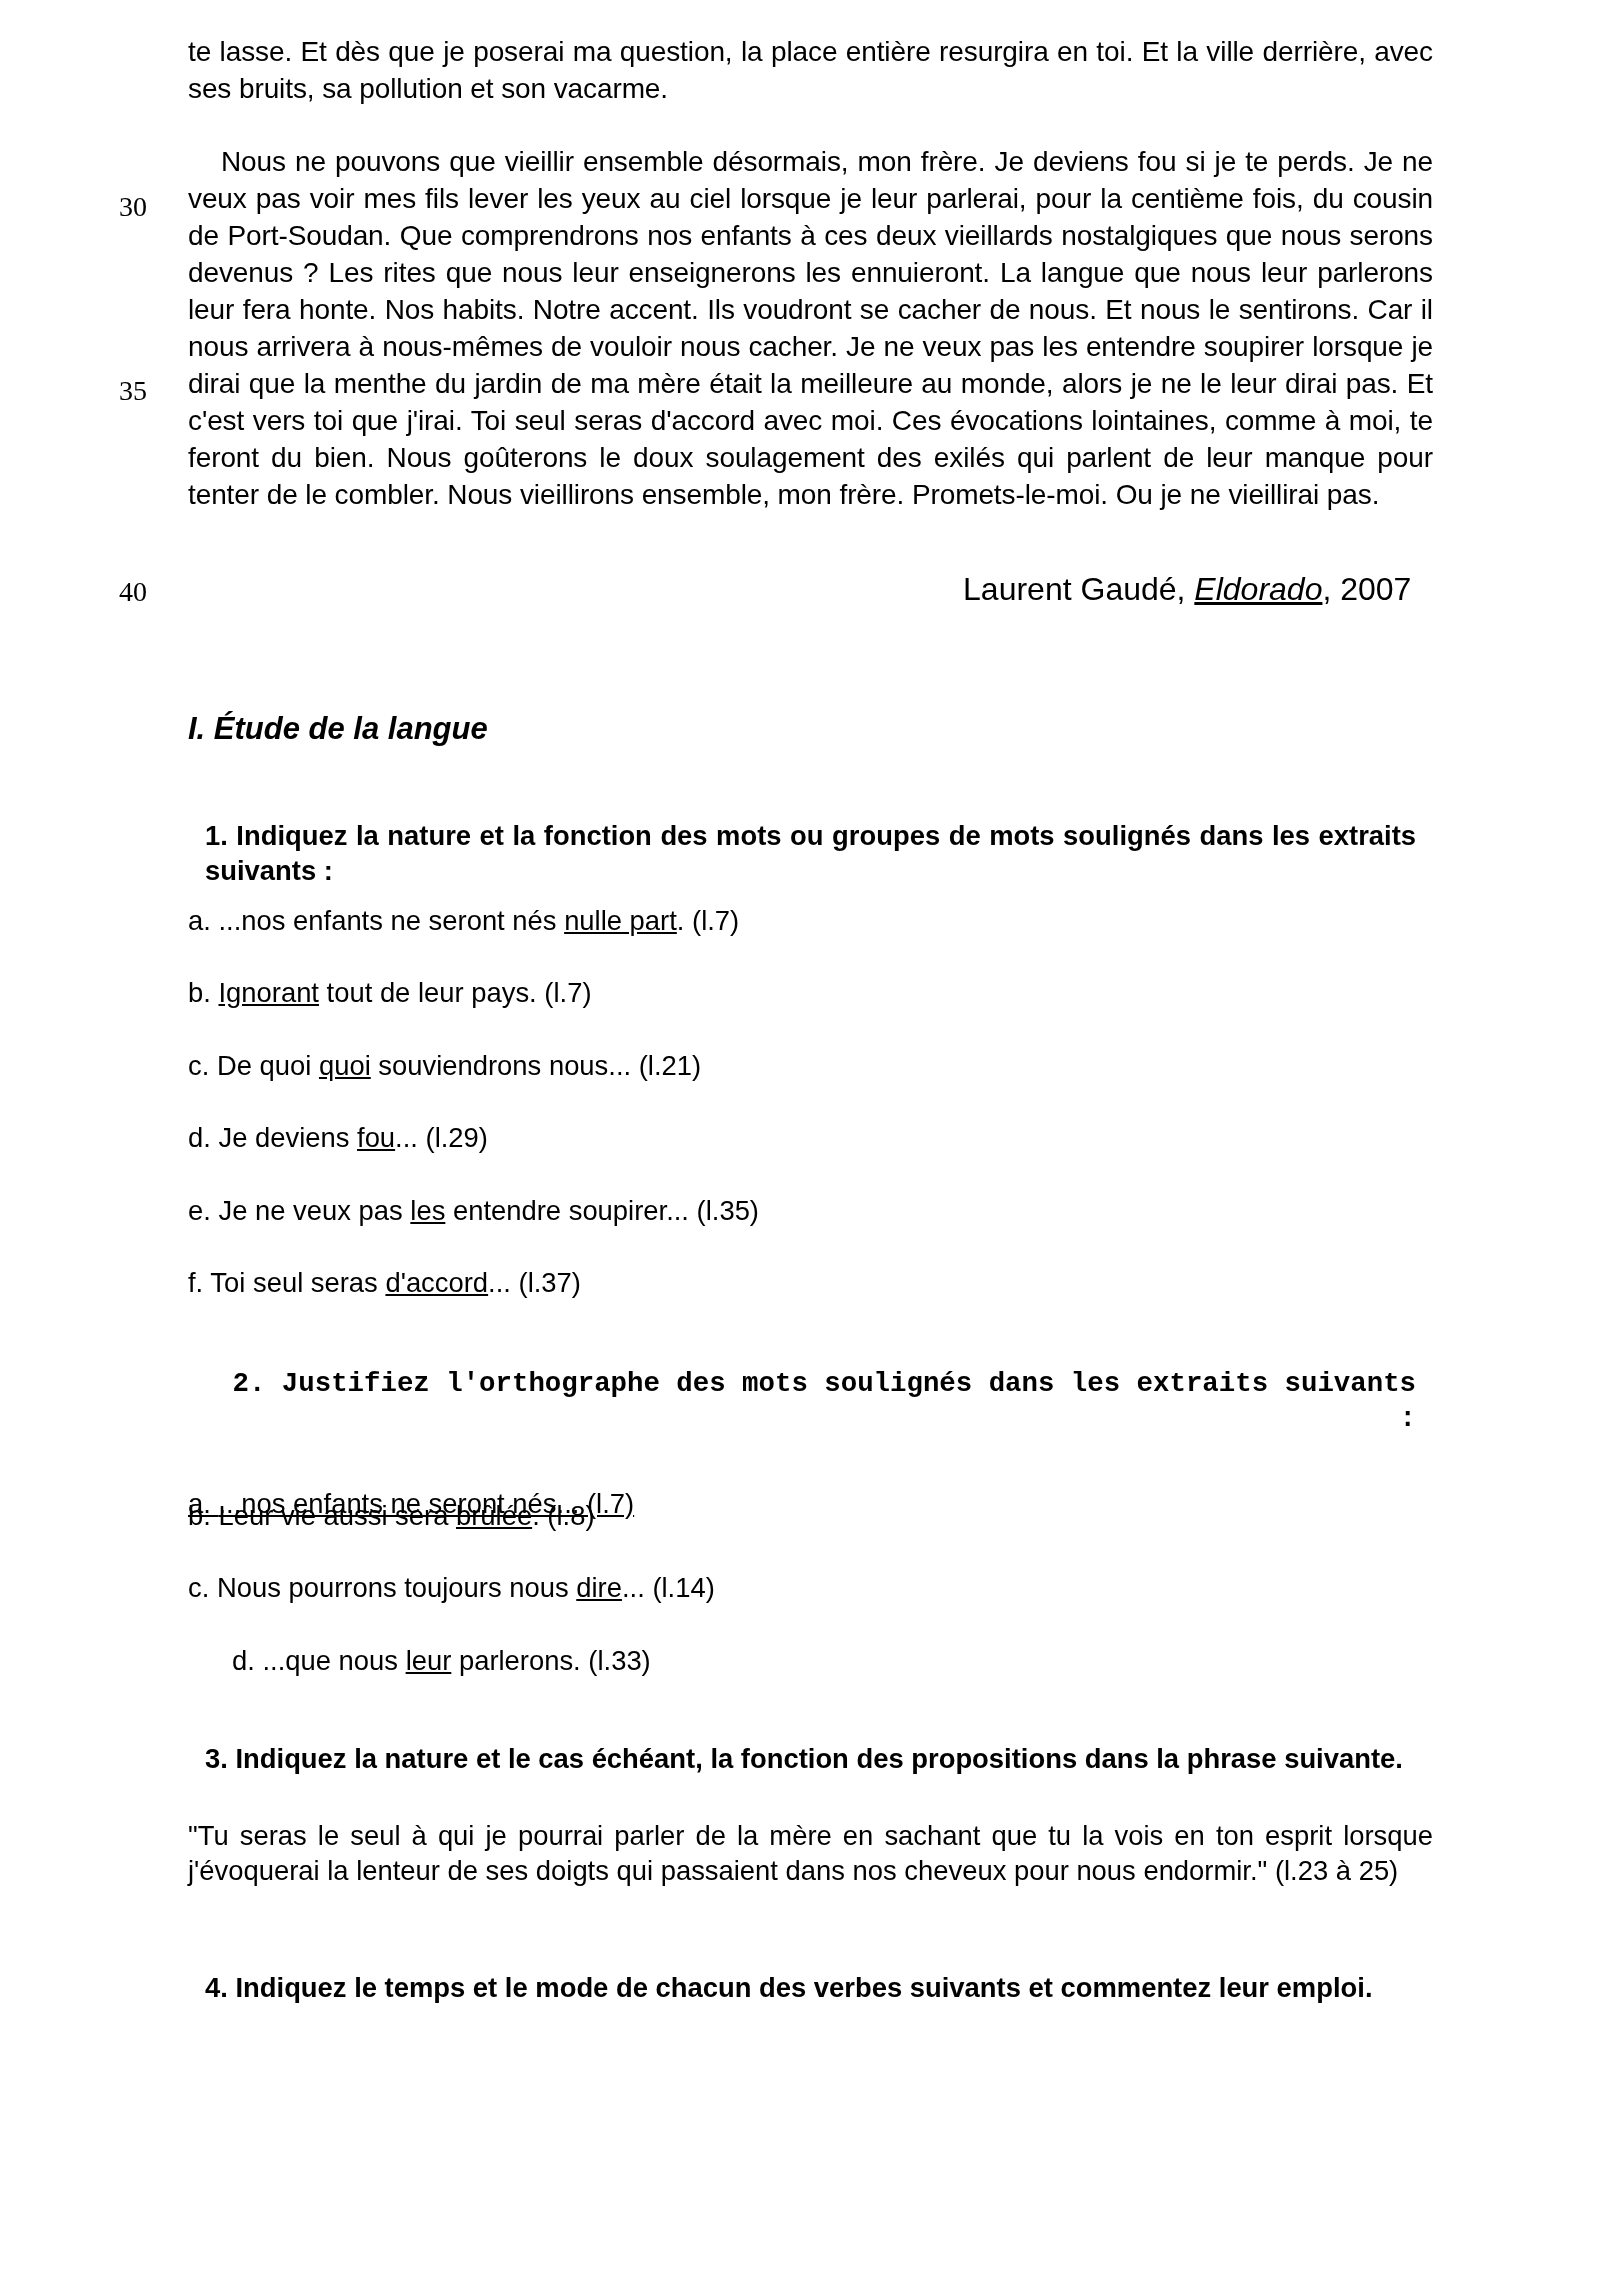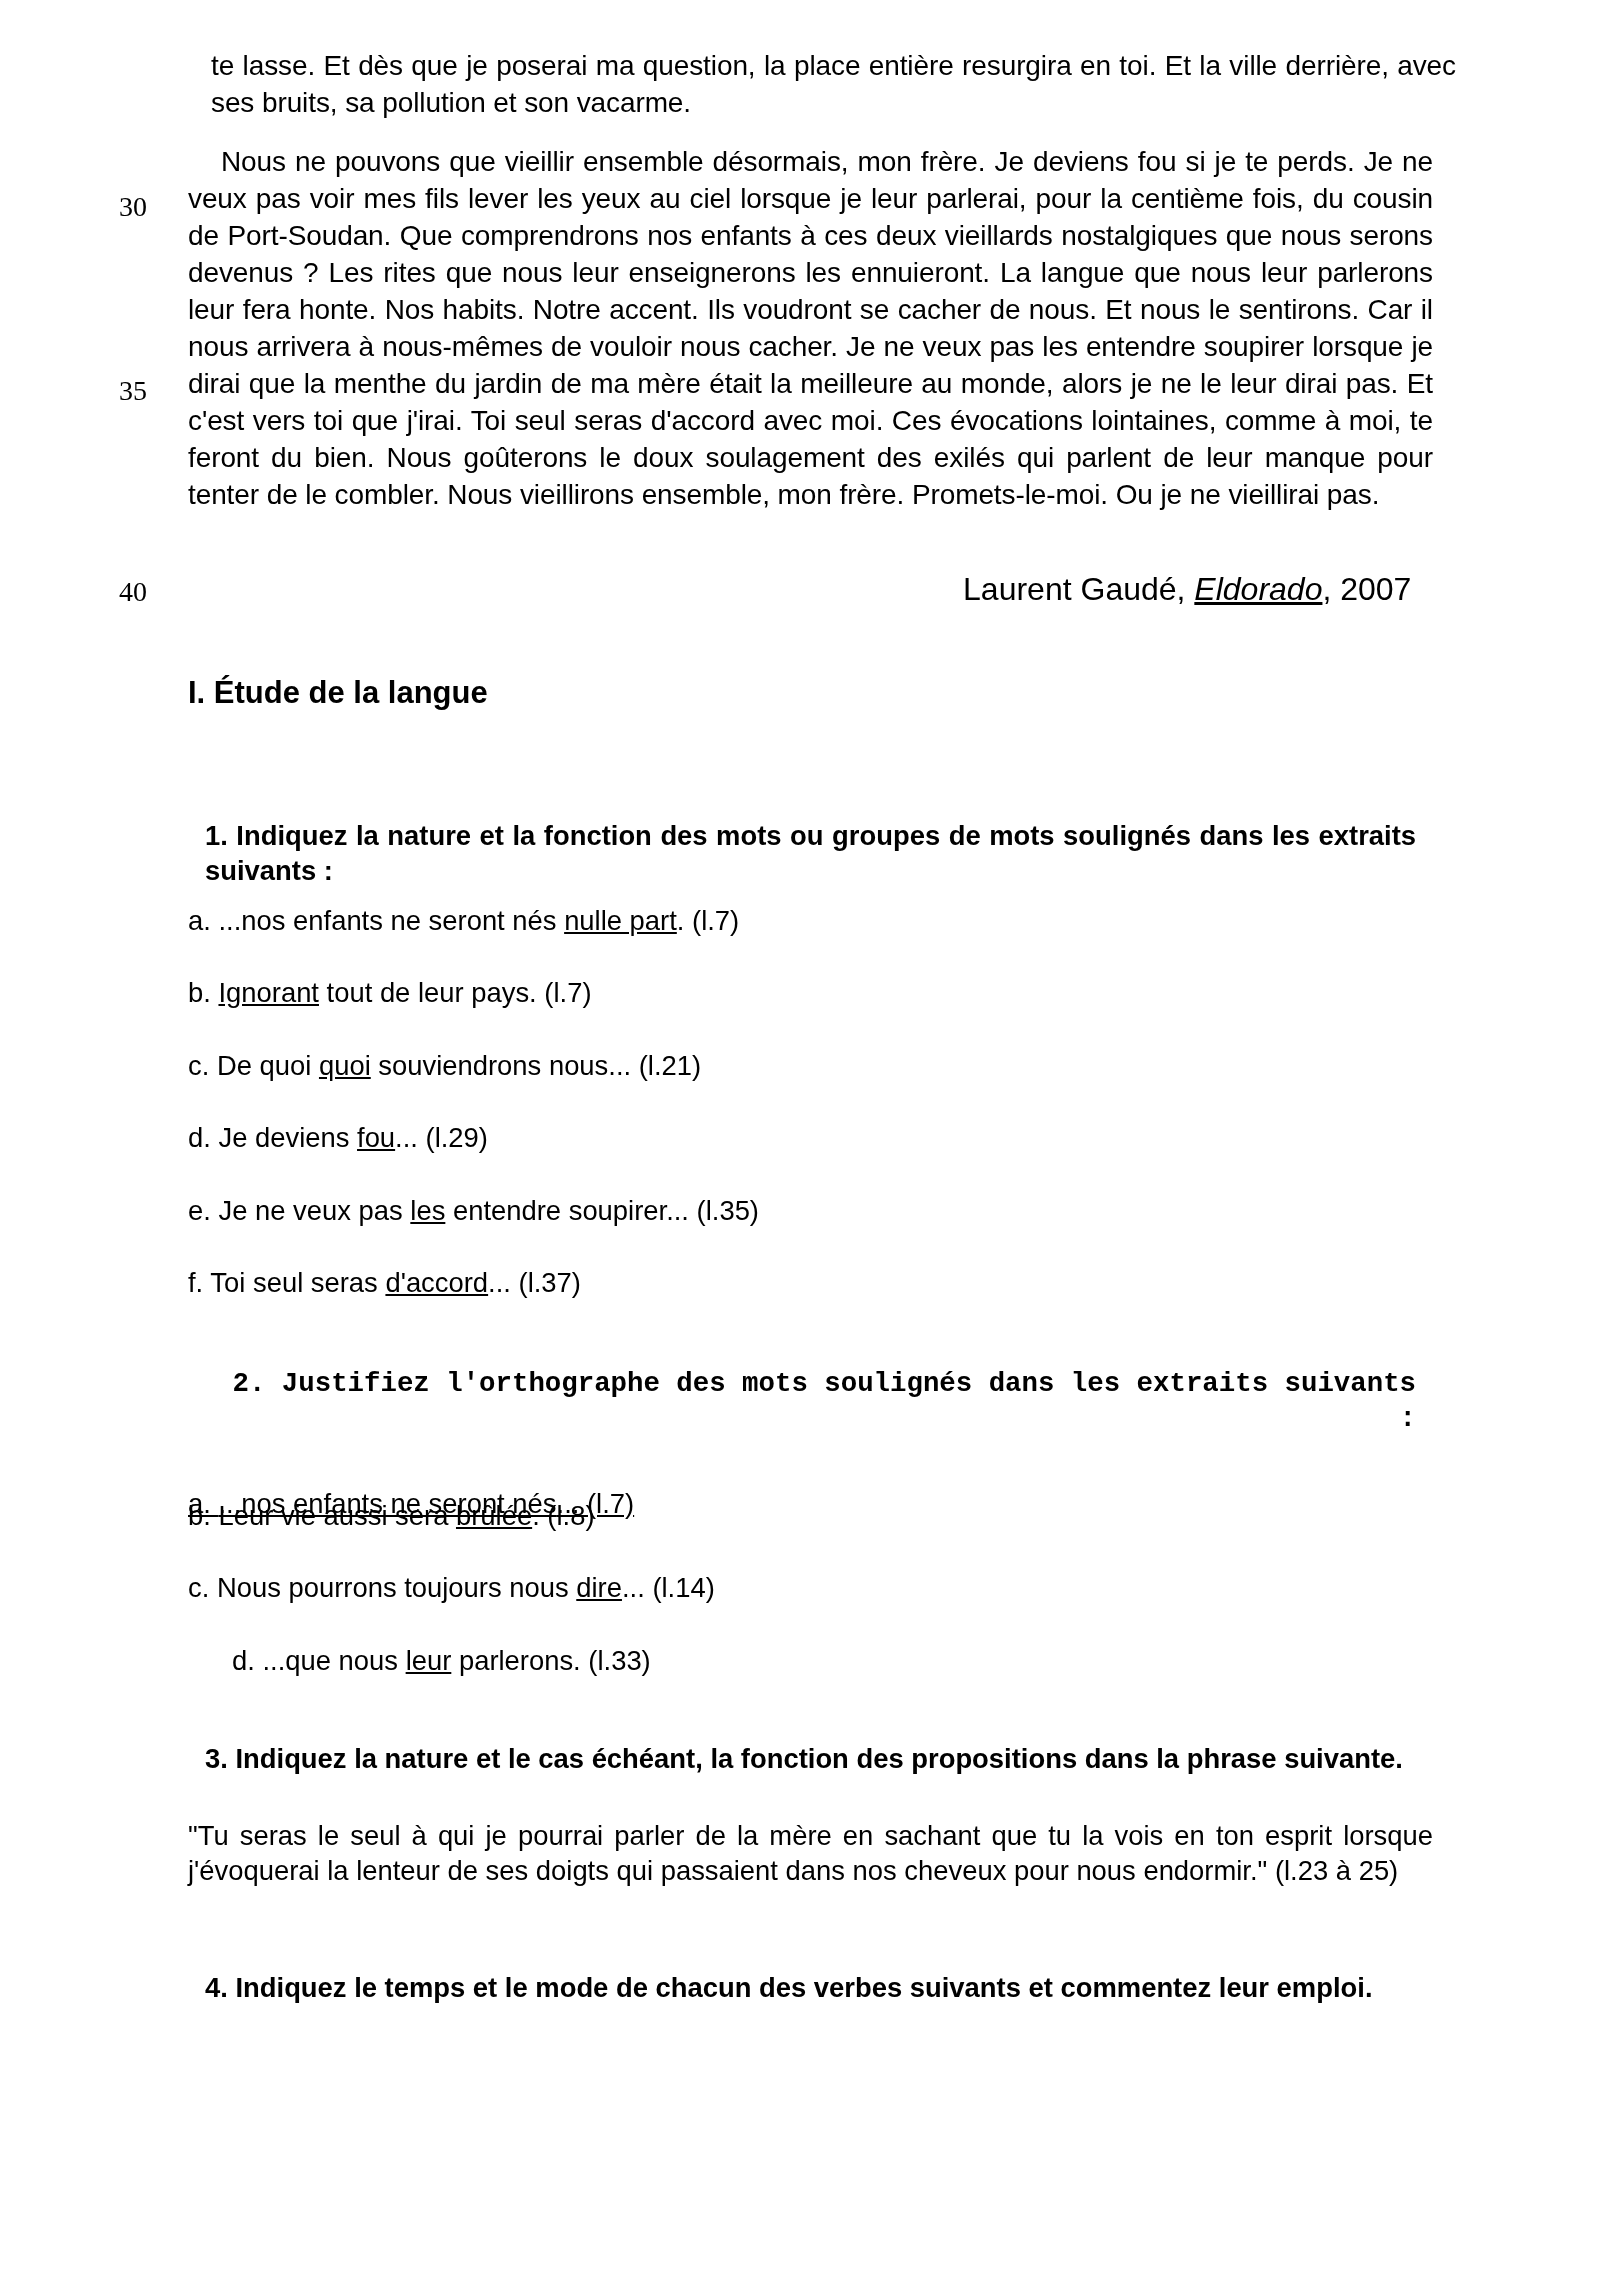--- a/index.html
+++ b/index.html
@@ -96,33 +96,33 @@
 
   .abs { position: absolute; left: 0; width: 1245px; }
 </style>
 </head>
 <body>
 
 <div class="page">
 
   <div class="content">
 
-    <div class="abs" style="top:47px;margin-left:23px;">
+    <div class="abs" style="top:33px;">
       <p class="para">te lasse. Et dès que je poserai ma question, la place entière resurgira en toi. Et la ville derrière, avec ses bruits, sa pollution et son vacarme.</p>
     </div>
 
     <div class="abs" style="top:143px;">
       <p class="para indent">Nous ne pouvons que vieillir ensemble désormais, mon frère. Je deviens fou si je te perds. Je ne veux pas voir mes fils lever les yeux au ciel lorsque je leur parlerai, pour la centième fois, du cousin de Port-Soudan. Que comprendrons nos enfants à ces deux vieillards nostalgiques que nous serons devenus ? Les rites que nous leur enseignerons les ennuieront. La langue que nous leur parlerons leur fera honte. Nos habits. Notre accent. Ils voudront se cacher de nous. Et nous le sentirons. Car il nous arrivera à nous-mêmes de vouloir nous cacher. Je ne veux pas les entendre soupirer lorsque je dirai que la menthe du jardin de ma mère était la meilleure au monde, alors je ne le leur dirai pas. Et c'est vers toi que j'irai. Toi seul seras d'accord avec moi. Ces évocations lointaines, comme à moi, te feront du bien. Nous goûterons le doux soulagement des exilés qui parlent de leur manque pour tenter de le combler. Nous vieillirons ensemble, mon frère. Promets-le-moi. Ou je ne vieillirai pas.</p>
     </div>
 
     <div class="abs" style="top:571px;">
       <p class="attrib"><span>Laurent Gaudé, </span><span class="work">Eldorado</span><span>, 2007</span></p>
     </div>
 
-    <div class="abs" style="top:674px;">
+    <div class="abs" style="top:710px;font-style:italic;">
       <h1 class="section-title">I. Étude de la langue</h1>
     </div>
 
     <div class="abs" style="top:801px;">
       <p class="q-head">1. Indiquez la nature et la fonction des mots ou groupes de mots soulignés dans les extraits suivants :</p>
     </div>
 
     <div class="abs" style="top:903px;">
       <p class="q-item"><span>a. </span><span>...nos enfants ne seront nés </span><u>nulle part</u><span>. (l.7)</span></p>
     </div>

